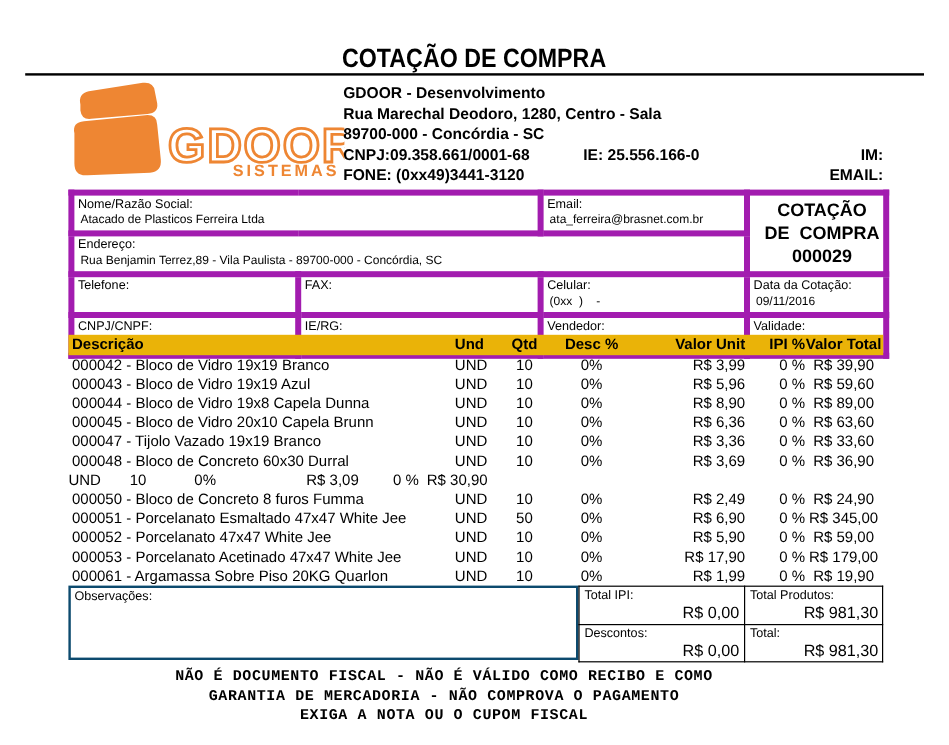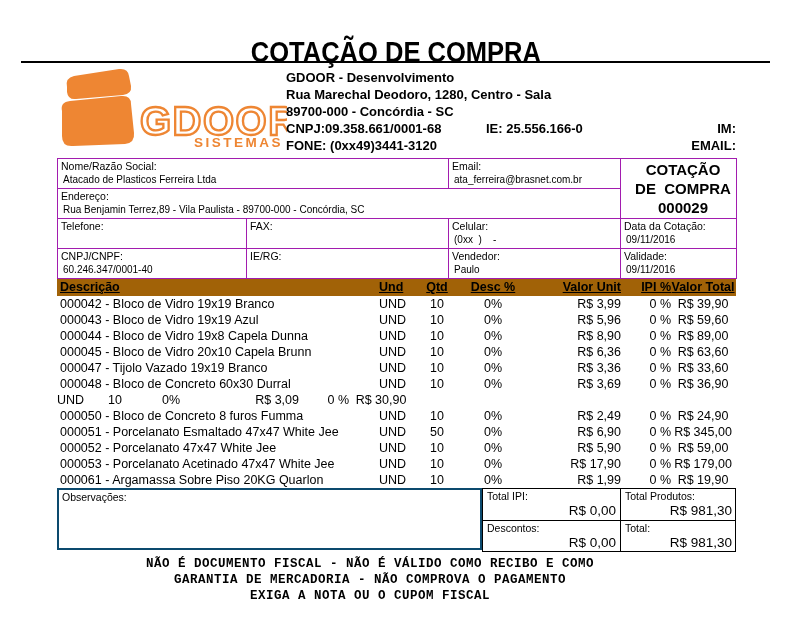--- a/index.html
+++ b/index.html
@@ -3,49 +3,49 @@
 <meta charset="utf-8">
 <style>
   * { margin:0; padding:0; box-sizing:border-box; }
   html,body { background:#fff; }
   body {
     width:791px; height:621px; position:relative; overflow:hidden;
     font-family:"Liberation Sans", sans-serif; color:#000;
   }
   
   .doc-title { position:absolute; top:36px; left:0; width:791px; text-align:center;
-    font-size:29px; font-weight:bold; }
+    font-size:22px; font-weight:bold; }
   .doc-title span { display:inline-block; transform:scaleX(0.88); white-space:pre; }
   .title-rule { position:absolute; top:61px; left:21px; width:749px; height:2px; background:#000; }
 
   
   .logo { position:absolute; left:57px; top:66px; width:230px; height:88px; }
 
   
   .company { position:absolute; left:286px; top:69px; width:450px;
     font-weight:bold; font-size:13px; line-height:17px; }
   .company .row { display:flex; }
   .company .cnpj { width:200px; white-space:pre; }
   .company .ie { flex:1; white-space:pre; }
   .company .right-lbl { margin-left:auto; text-align:right; }
 
   
   .form-table { position:absolute; left:57px; top:158px; width:679px;
     border-collapse:collapse; table-layout:fixed; }
-  .form-table td { border:1px solid #a21caf; height:30px; padding:1px 3px; vertical-align:top; overflow:hidden; }
+  .form-table td { border:5px solid #a21caf; height:30px; padding:1px 3px; vertical-align:top; overflow:hidden; }
   .flabel { display:block; font-size:10.5px; line-height:12px; }
   .fvalue { display:block; font-size:10px; line-height:15px; padding-left:2px; white-space:pre; }
   td.quote-box { vertical-align:middle; text-align:center; font-weight:bold;
     font-size:15px; line-height:19px;padding-left:12px; }
   .quote-box div { white-space:pre; }
 
   
   .ptable { position:absolute; left:57px; top:279px; width:679px; }
-  .phead { display:flex; height:17px; line-height:17px; background:#a16207;
-    font-weight:bold; font-size:12.5px;text-decoration:underline; }
+  .phead { display:flex; height:17px; line-height:17px; background:#eab308;
+    font-weight:bold; font-size:12.5px; }
   .prow { display:flex; height:16px; line-height:16px; font-size:12.5px; }
   .c-desc   { width:322px; text-align:left;  padding-left:3px; white-space:nowrap; overflow:hidden; }
   .c-und    { width:36px;  text-align:left; }
   .c-qtd    { width:44px;  text-align:center; }
   .c-descp  { width:68px;  text-align:center; }
   .c-vunit  { width:94px;  text-align:right; white-space:pre; }
   .c-ipip   { width:50px;  text-align:right; white-space:pre; }
   .c-vtotal { width:65px;  text-align:center; padding-right:1px; white-space:pre; }
 
   

